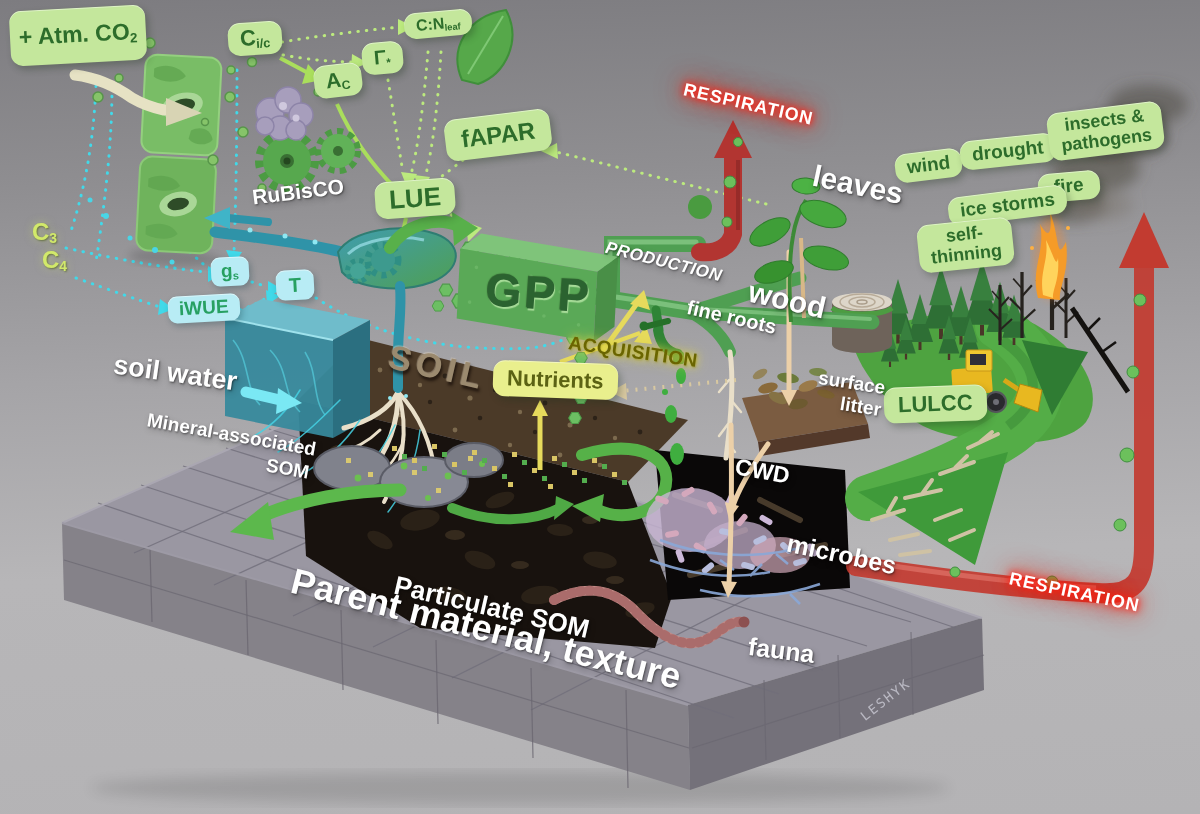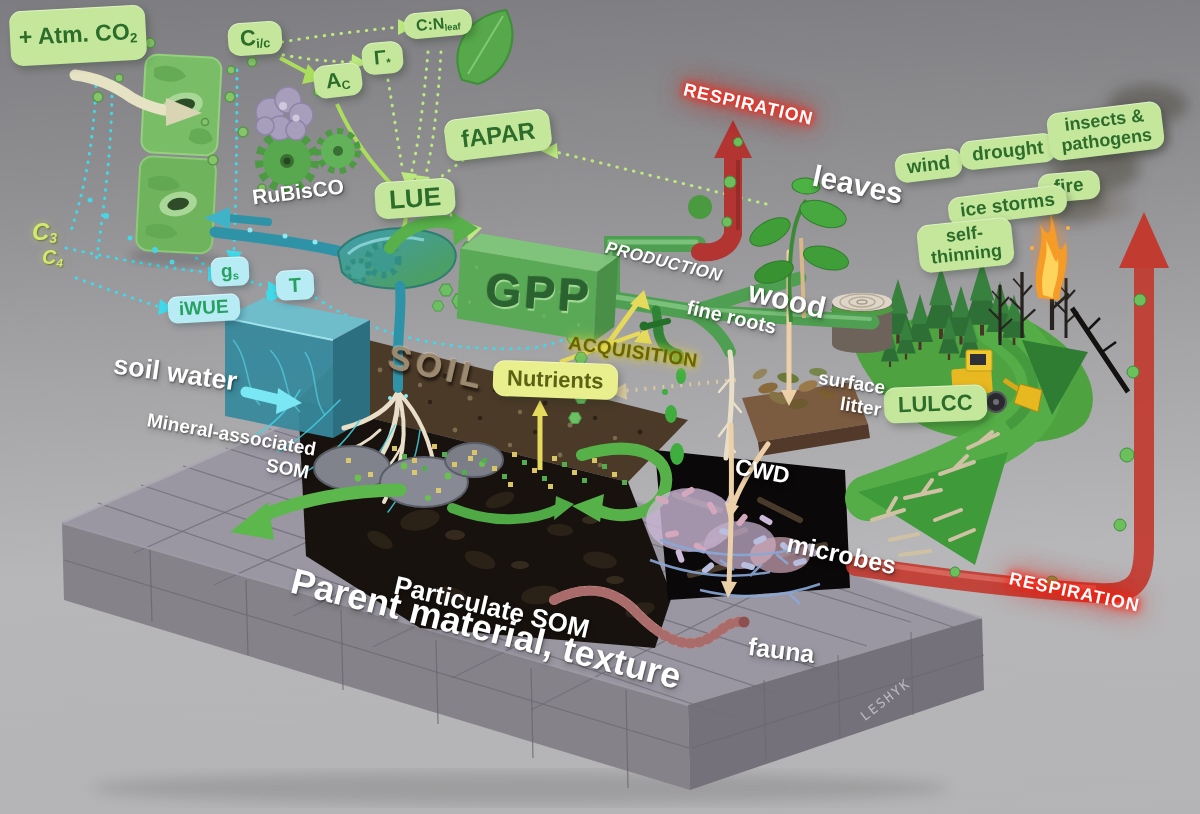--- a/index.html
+++ b/index.html
@@ -16,21 +16,21 @@
   .chip.yellow{background:var(--chip-yellow-bg,#e9ef8d);color:var(--chip-yellow-text,#5b6214);}
   .sub{font-size:.58em;vertical-align:-0.24em;font-weight:bold;}
   .wlabel{position:absolute;color:#fff;font-weight:bold;white-space:nowrap;
     text-shadow:1px 1px 2px rgba(0,0,0,.45),2px 3px 6px rgba(0,0,0,.25);}
   .resp{position:absolute;color:#fff;font-weight:bold;letter-spacing:1px;white-space:nowrap;
     text-shadow:0 0 5px var(--respiration-glow,#ff2012),0 0 10px var(--respiration-glow,#ff2012),
       0 0 18px var(--respiration-glow,#ff2012),0 0 30px rgba(255,45,25,.85);}
   .acq{position:absolute;color:var(--acquisition-text,#6a6500);font-weight:bold;letter-spacing:.5px;white-space:nowrap;
     text-shadow:0 0 7px #ded535,0 0 14px #d8d060,1px 1px 2px rgba(110,100,0,.5);}
   .c34{position:absolute;color:#d2e96b;font-weight:bold;white-space:nowrap;
-    text-shadow:1px 1px 2px rgba(60,80,0,.55),0 0 8px rgba(210,230,110,.5);font-style:italic;}
+    text-shadow:1px 1px 2px rgba(60,80,0,.55),0 0 8px rgba(210,230,110,.5);}
   .gpp3d{position:absolute;color:#2b6330;font-weight:bold;letter-spacing:3px;white-space:nowrap;
     text-shadow:-1px -1px 1px rgba(10,40,15,.55),1px 2px 1px rgba(175,225,160,.9);}
   .soil3d{position:absolute;color:#9b8a6f;font-weight:bold;letter-spacing:5px;white-space:nowrap;
     text-shadow:-1px -1px 1px rgba(235,220,195,.4),2px 3px 3px rgba(18,10,5,.7);}
   .sig{position:absolute;color:rgba(225,225,235,.65);font-family:"DejaVu Sans Mono",monospace;
     letter-spacing:2px;white-space:nowrap;}
 </style>
 </head>
 <body>
 
@@ -654,21 +654,21 @@
 
 <div class="chip" style="left:375px;top:180px;font-size:26px;padding:4px 14px;transform:rotate(-4deg)">LUE</div>
 
 <div class="chip cyan" style="left:211px;top:257px;font-size:19px;padding:4px 10px;transform:rotate(-3deg)"><span>g</span><span class="sub">s</span></div>
 
 <div class="chip cyan" style="left:276px;top:270px;font-size:20px;padding:4px 13px;transform:rotate(-3deg)">T</div>
 
 <div class="chip cyan" style="left:168px;top:295px;font-size:19px;padding:3px 11px;transform:rotate(-3deg)">iWUE</div>
 
 <div class="c34" style="left:32px;top:218px;font-size:24px"><span>C</span><span class="sub">3</span></div>
-<div class="c34" style="left:42px;top:246px;font-size:20px"><span>C</span><span class="sub">4</span></div>
+<div class="c34" style="left:42px;top:246px;font-size:24px"><span>C</span><span class="sub">4</span></div>
 
 <div class="chip" style="left:895px;top:151px;font-size:19px;transform:rotate(-7deg)">wind</div>
 <div class="chip" style="left:960px;top:137px;font-size:19px;transform:rotate(-6deg)">drought</div>
 <div class="chip" style="left:1048px;top:107px;font-size:18px;transform:rotate(-7deg)">
       <div>insects &amp;</div>
       <div>pathogens</div>
     </div>
 <div class="chip" style="left:1038px;top:172px;font-size:19px;padding:4px 16px;transform:rotate(-5deg)">fire</div>
 <div class="chip" style="left:948px;top:191px;font-size:19px;transform:rotate(-7deg)">ice storms</div>
 <div class="chip" style="left:918px;top:221px;font-size:18px;transform:rotate(-6deg)">

